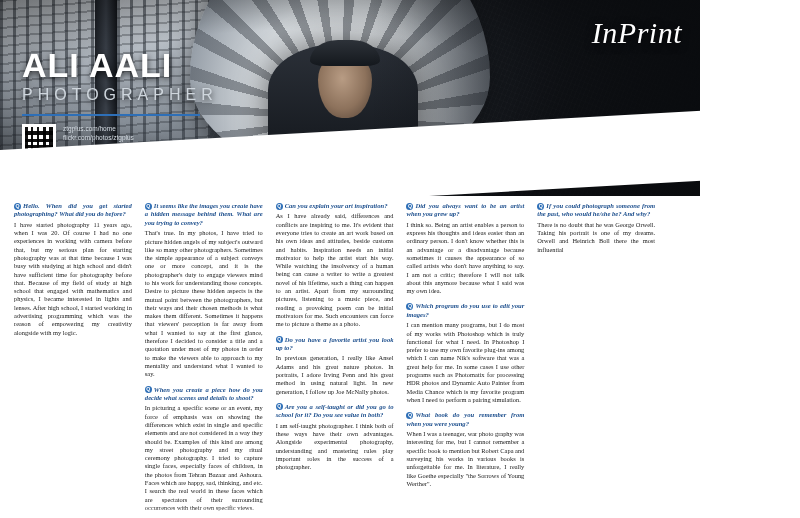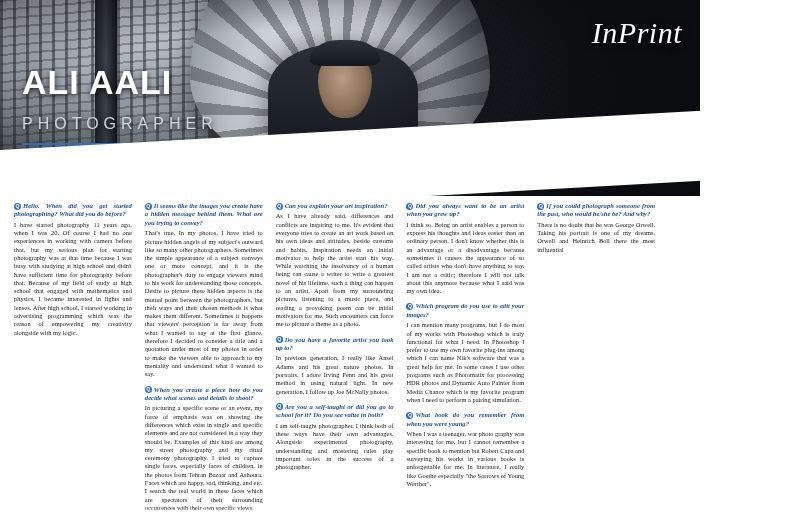--- a/index.html
+++ b/index.html
@@ -113,28 +113,27 @@
     position: absolute; left: 22px; top: 48px; width: 190px;
   }
   .title-name {
     font-family: "Liberation Sans", sans-serif;
     font-weight: bold;
     font-size: 34px;
     line-height: 34px;
     color: #ffffff;
     letter-spacing: 1px;
     text-shadow: 0 2px 6px rgba(0,0,0,.75);
-    margin-top: 17px;
   }
   .title-role {
     font-family: "Liberation Sans", sans-serif;
     font-size: 16px;
     letter-spacing: 5px;
     color: #cfd6dd;
-    margin-top: 16px;
+    margin-top: 4px;
     text-shadow: 0 2px 6px rgba(0,0,0,.75);
   }
   .rule-blue {
     width: 178px; height: 2px; background: #2e6fb7; margin-top: 10px;
   }
   .contact {
     margin-top: 8px;
     display: flex; align-items: flex-start; gap: 7px;
   }
   .qr {

